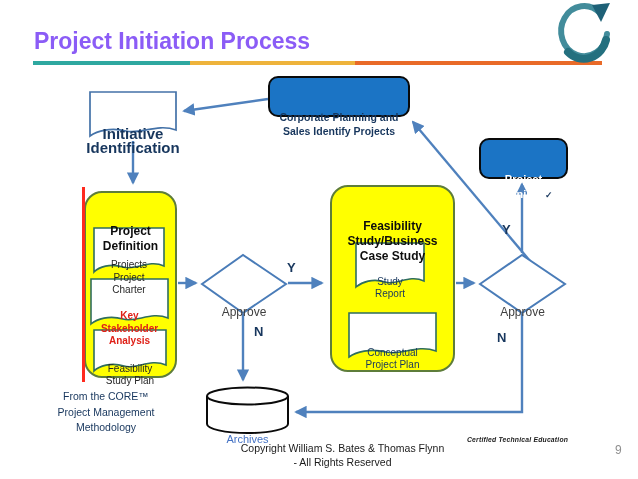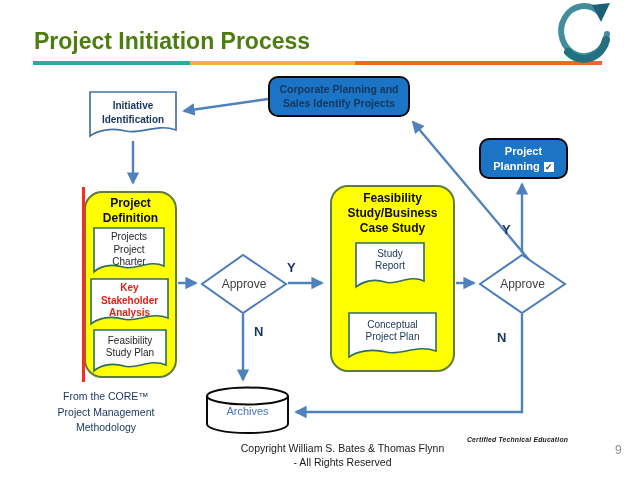--- a/index.html
+++ b/index.html
@@ -2,37 +2,37 @@
 <html><head>
 <meta charset="utf-8">
 <style>
   html,body{margin:0;padding:0;}
   #slide{
     position:relative;width:638px;height:479px;background:#ffffff;overflow:hidden;
     font-family:"Liberation Sans", sans-serif;
   }
   .abs{position:absolute;}
   .ml{white-space:pre-line;}
-  .center{display:flex;align-items:center;justify-content:center;text-align:center;}
-  #title{left:34px;top:28px;font-size:23px;font-weight:800;color:#4d7c0f;letter-spacing:0px;}
+  .center{display:flex;align-items:center;justify-content:center;text-align:center;margin-top:28px;}
+  #title{left:34px;top:28px;font-size:23px;font-weight:800;color:#8b5cf6;letter-spacing:0px;}
   .divseg{top:61px;height:4px;}
   #div-teal{left:33px;width:157px;background:#2ea8a0;}
   #div-gold{left:190px;width:165px;background:#eeb33b;}
   #div-orange{left:355px;width:247px;background:#e96a28;}
   svg{position:absolute;left:0;top:0;}
   
   .bluebox{background:#1b74c5;border:2.5px solid #0a0a0a;border-radius:10px;box-sizing:border-box;}
   #corp-box{left:268px;top:76px;width:142px;height:41px;}
   #corp-text{left:270px;top:79px;width:138px;height:34px;font-size:10.5px;line-height:14.5px;font-weight:bold;color:#17365d;}
   #pp-box{left:479px;top:138px;width:89px;height:41px;}
   #pp-text{left:481px;top:143px;width:85px;height:32px;flex-direction:column;font-size:11px;line-height:15px;font-weight:bold;color:#ffffff;}
   #pp-line2{display:flex;align-items:center;gap:4px;}
   .checkbox{display:inline-block;width:10px;height:10px;background:#ffffff;color:#17365d;font-size:9px;line-height:10px;text-align:center;font-weight:bold;}
   
-  #init-text{left:90px;top:97px;width:86px;height:32px;font-size:10px;line-height:14px;font-weight:bold;color:#17365d;}
+  #init-text{left:90px;top:97px;width:86px;height:32px;font-size:15px;line-height:14px;font-weight:bold;color:#17365d;}
   .doc-small{font-size:10px;line-height:12.5px;color:#262626;}
   #doc1-text{left:94px;top:231px;width:70px;height:38px;}
   #doc2-text{left:91px;top:282px;width:77px;height:38px;font-weight:bold;color:#df2118;}
   #doc3-text{left:94px;top:334px;width:72px;height:26px;}
   #doc4-text{left:356px;top:247px;width:68px;height:26px;color:#17365d;}
   #doc5-text{left:349px;top:318px;width:87px;height:26px;color:#17365d;}
   
   .ybox{background:#ffff00;border:2px solid #5e7d3a;border-radius:18px;box-sizing:border-box;}
   #ybox1{left:84px;top:191px;width:93px;height:187px;}
   #ybox1-title{left:84px;top:196px;width:93px;height:30px;font-size:12px;line-height:15px;font-weight:800;color:#0d0d0d;}

